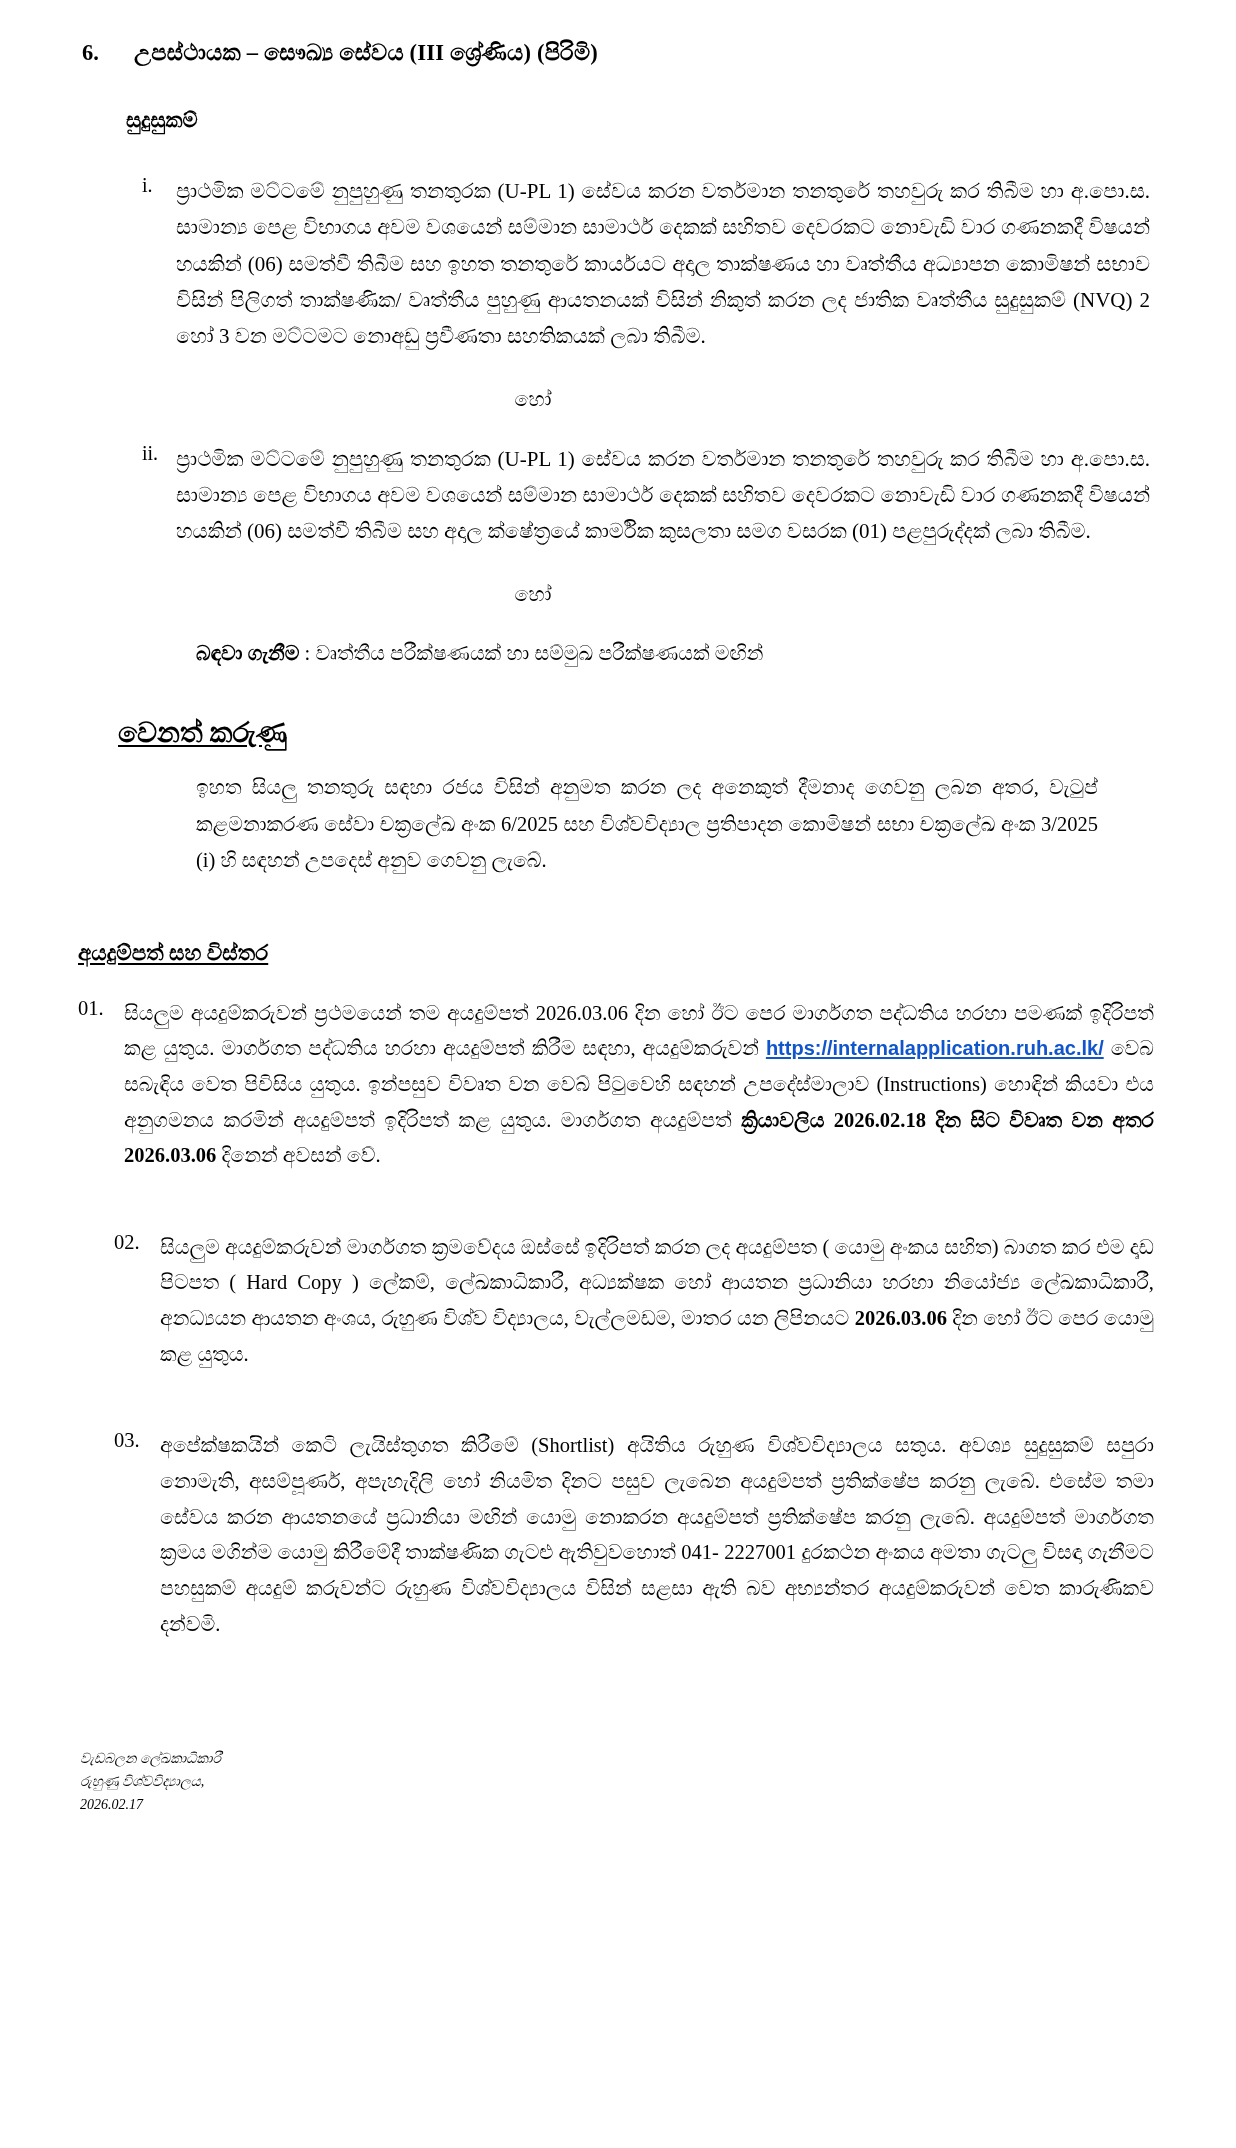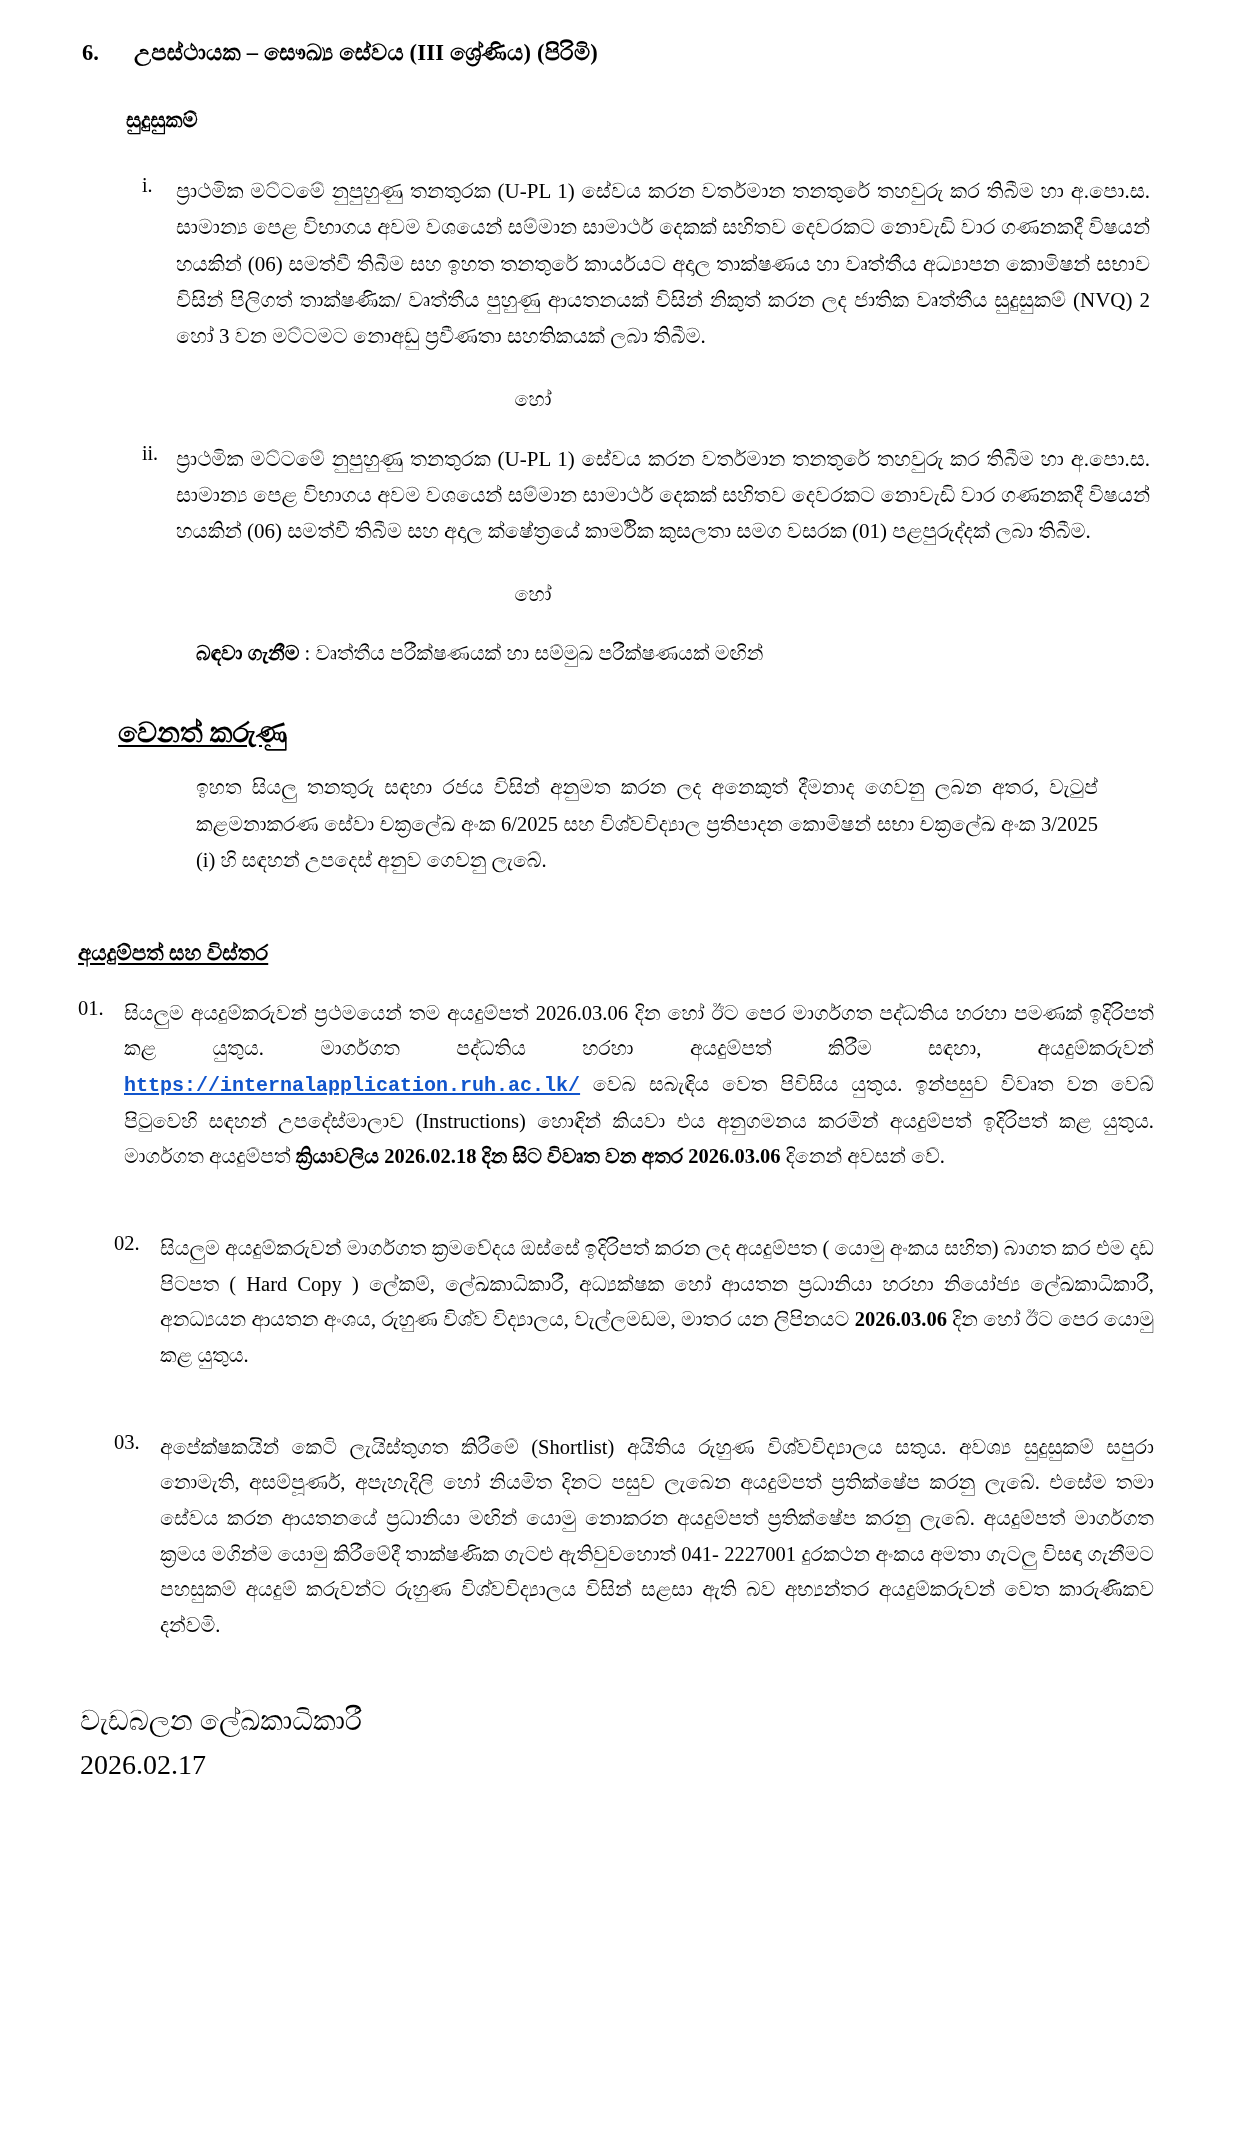--- a/index.html
+++ b/index.html
@@ -150,31 +150,32 @@
     text-align: justify;
     text-justify: inter-word;
     padding-right: 4px;
   }
 
   .link {
     color: #1155cc;
     font-weight: bold;
     text-decoration: underline;
     text-underline-offset: 2px;
-    font-family: Liberation Mono, monospace;
+    font-family: Liberation Sans, sans-serif;
     font-size: 20px;
   }
   b.em { font-weight: bold; }
 
   
   .footer {
-    margin-top: 56px;
-    font-size: 28px;
+    margin-top: 106px;
+    font-size: 14px;
     line-height: 1.5;
     padding-left: 2px;
+    font-style: italic;
   }
   .footer div { margin-bottom: 2px; }
 </style>
 </head>
 <body>
 
 <div class="page">
 
   <div class="doc-title-row">
     <span class="doc-title-num">6.</span>
@@ -218,16 +219,17 @@
     <span class="num-body"><span>සියලුම අයදුම්කරුවන් මාර්ගගත ක්‍රමවේදය ඔස්සේ ඉදිරිපත් කරන ලද අයදුම්පත ( යොමු අංකය සහිත) බාගත කර  එම දෘඩ පිටපත ( Hard Copy ) ලේකම්, ලේඛකාධිකාරී, අධ්‍යක්ෂක හෝ ආයතන ප්‍රධානියා  හරහා නියෝජ්‍ය ලේඛකාධිකාරී, අනධ්‍යයන ආයතන අංශය, රුහුණ විශ්ව විද්‍යාලය, වැල්ලමඩම, මාතර යන ලිපිනයට </span><b class="em">2026.03.06</b><span> දින හෝ ඊට පෙර යොමු කළ යුතුය.</span></span>
   </div>
 
   <div class="num-item indent">
     <span class="num-marker">03.</span>
     <span class="num-body">අපේක්ෂකයින් කෙටි ලැයිස්තුගත කිරීමේ (Shortlist) අයිතිය රුහුණ විශ්වවිද්‍යාලය සතුය. අවශ්‍ය සුදුසුකම් සපුරා නොමැති, අසම්පූර්ණ, අපැහැදිලි හෝ නියමිත දිනට පසුව ලැබෙන අයදුම්පත් ප්‍රතික්ෂේප කරනු ලැබේ. එසේම තමා සේවය කරන ආයතනයේ ප්‍රධානියා මඟින් යොමු නොකරන අයදුම්පත් ප්‍රතික්ෂේප කරනු ලැබේ. අයදුම්පත් මාර්ගගත ක්‍රමය මගින්ම යොමු කිරීමේදී තාක්ෂණික ගැටළු ඇතිවුවහොත්  041- 2227001 දුරකථන අංකය අමතා ගැටලු විසඳා ගැනීමට පහසුකම් අයදුම් කරුවන්ට රුහුණ විශ්වවිද්‍යාලය විසින් සළසා ඇති බව අභ්‍යන්තර අයදුම්කරුවන් වෙත කාරුණිකව දන්වමි.</span>
   </div>
 
   <div class="footer">
     <div>වැඩබලන ලේඛකාධිකාරී</div>
+    <div>රුහුණු විශ්වවිද්‍යාලය,</div>
     <div>2026.02.17</div>
   </div>
 
 </div>
 
 </body></html>

